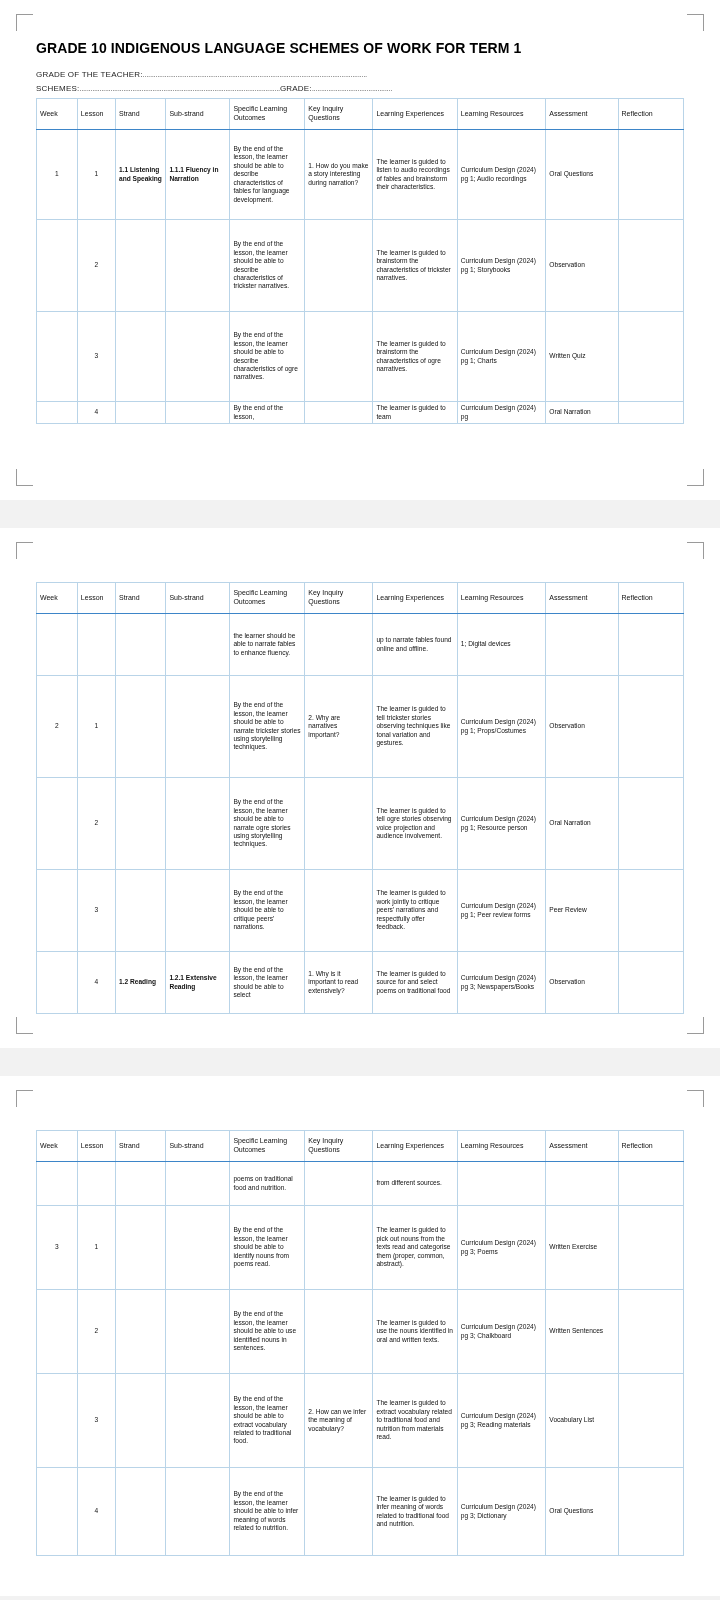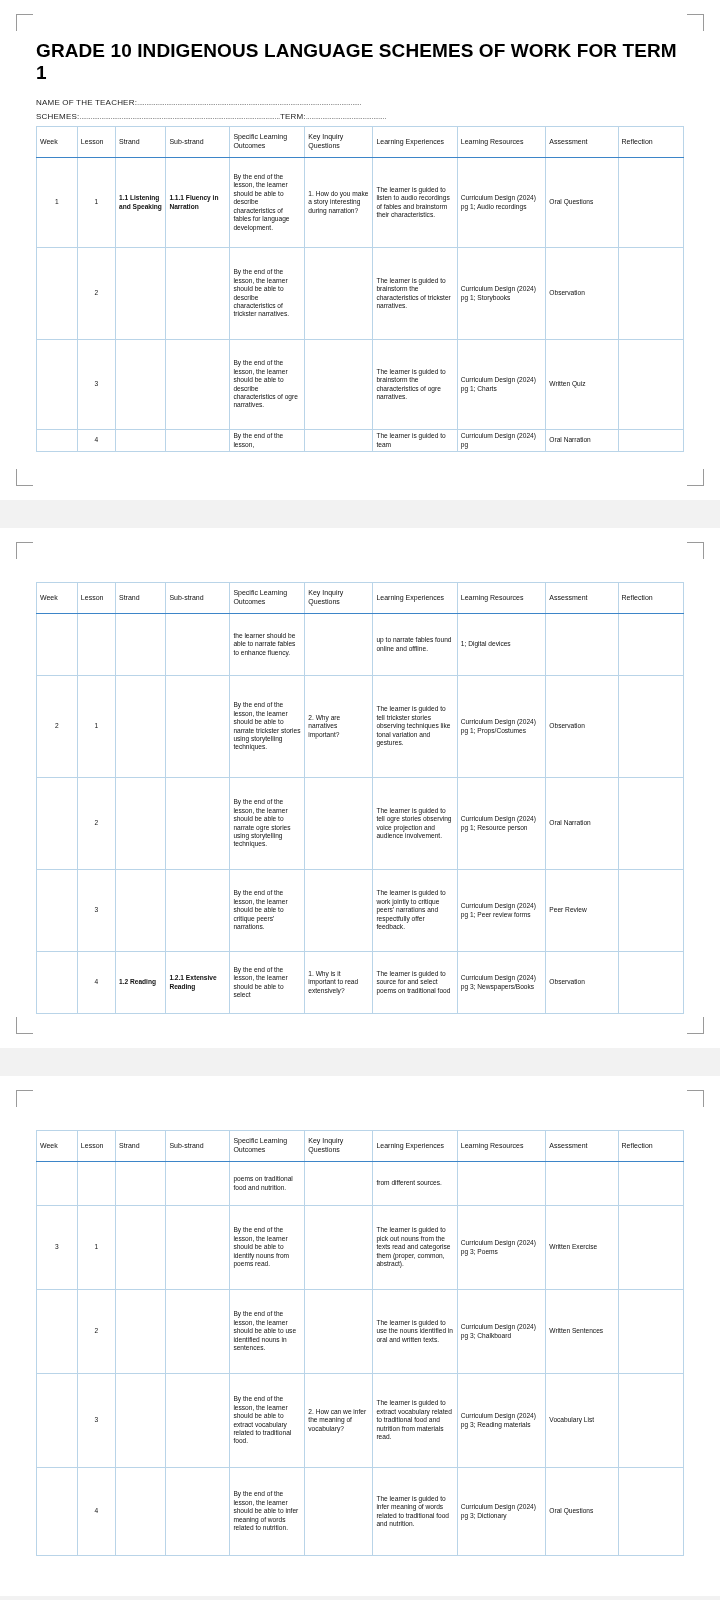--- a/index.html
+++ b/index.html
@@ -32,21 +32,21 @@
     border-color: #9a9a9a;
     border-style: solid;
     border-width: 0;
   }
   .crop.tl { top: 14px; left: 16px; border-left-width: 1px; border-top-width: 1px; }
   .crop.tr { top: 14px; right: 16px; border-right-width: 1px; border-top-width: 1px; }
   .crop.bl { bottom: 14px; left: 16px; border-left-width: 1px; border-bottom-width: 1px; }
   .crop.br { bottom: 14px; right: 16px; border-right-width: 1px; border-bottom-width: 1px; }
 
   h1.doc-title {
-    font-size: 19px;
+    font-size: 14px;
     font-weight: bold;
     margin: 6px 0 14px 0;
     letter-spacing: 0.1px;
     color: #000;
   }
   .meta-line {
     font-size: 8px;
     color: #222;
     margin: 0 0 5px 0;
     white-space: nowrap;
@@ -103,24 +103,24 @@
 
 <div class="page p1">
   <div class="crop tl"></div>
   <div class="crop tr"></div>
   <div class="crop bl"></div>
   <div class="crop br"></div>
 
   <h1 class="doc-title">GRADE 10 INDIGENOUS LANGUAGE SCHEMES OF WORK FOR TERM 1</h1>
 
   <p class="meta-line">
-    <span class="lbl">NAME OF THE TEACHER:</span><span class="dots">...........................................................................................................................</span>
+    <span class="lbl">GRADE OF THE TEACHER:</span><span class="dots">...........................................................................................................................</span>
   </p>
   <p class="meta-line">
-    <span class="lbl">SCHEMES:</span><span class="dots">..............................................................................................................</span><span class="lbl">TERM:</span><span class="dots">............................................</span>
+    <span class="lbl">SCHEMES:</span><span class="dots">..............................................................................................................</span><span class="lbl">GRADE:</span><span class="dots">............................................</span>
   </p>
 
   <table class="sow">
     <colgroup>
       <col class="col-w">
         <col class="col-l">
         <col class="col-s">
         <col class="col-ss">
         <col class="col-slo">
       <col class="col-kiq">

